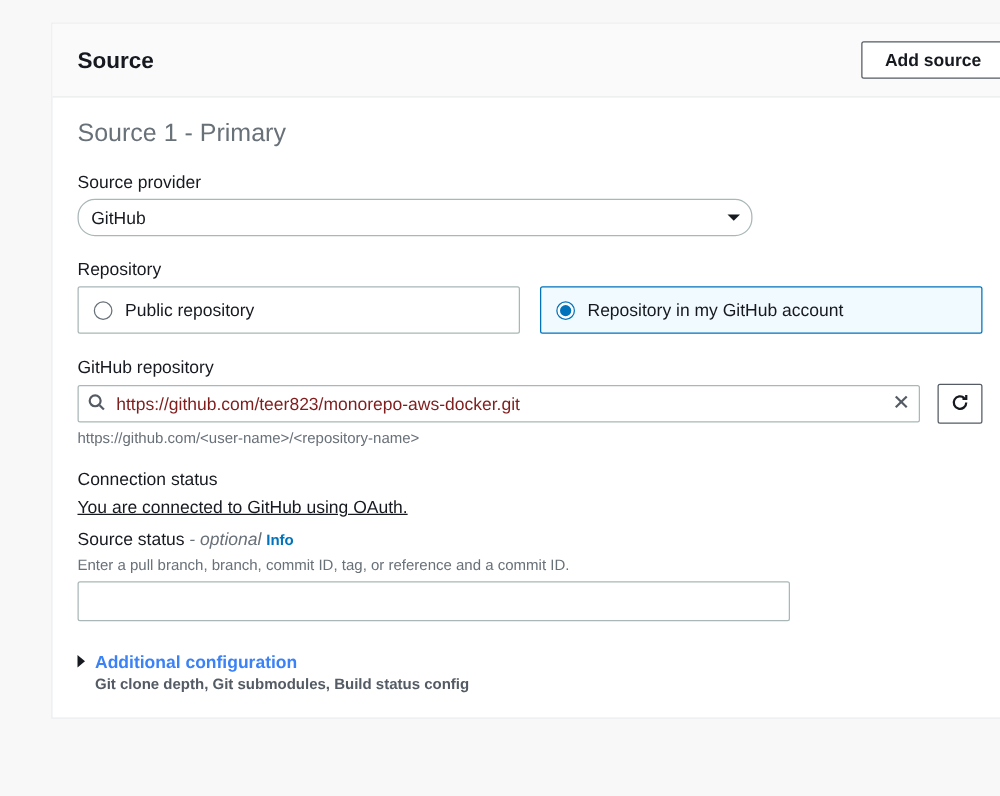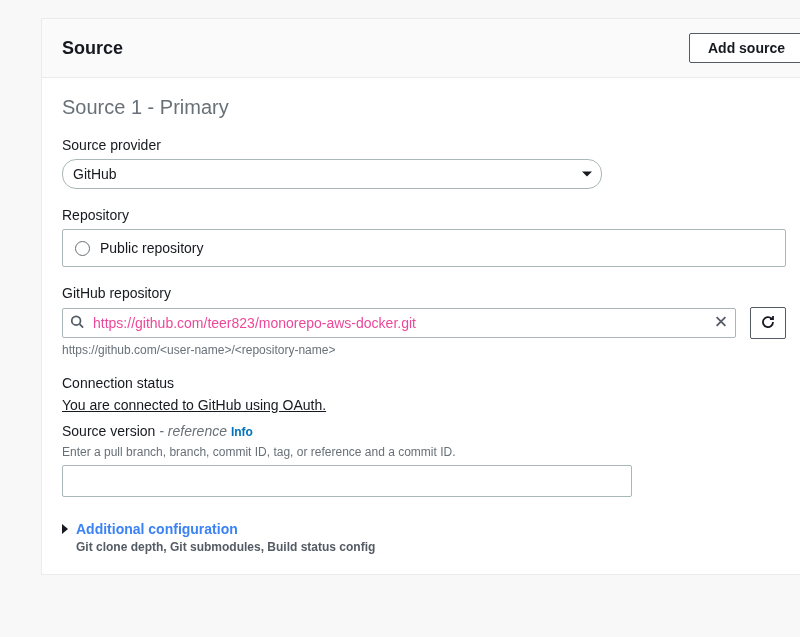--- a/index.html
+++ b/index.html
@@ -144,21 +144,21 @@
       position: relative;
       flex: 1;
     }
     .search-input {
       width: 100%;
       padding: 6px 32px 6px 30px;
       border: 1px solid #aab7b8;
       border-radius: 2px;
       font-size: 14px;
       font-family: inherit;
-      color: #ec4899;
+      color: #7f1d1d;
     }
     .search-icon {
       position: absolute;
       left: 8px;
       top: 50%;
       transform: translateY(-50%);
     }
     .clear-icon {
       position: absolute;
       right: 8px;
@@ -257,20 +257,24 @@
     <div class="select-wrap">
       <div class="select">GitHub</div>
       <div class="select-caret"></div>
     </div>
 
     <div class="field-label">Repository</div>
     <div class="radio-row">
       <div class="radio-card">
         <div class="radio-circle"></div>
         <div class="radio-label-text">Public repository</div>
+      </div>
+      <div class="radio-card selected">
+        <div class="radio-circle"></div>
+        <div class="radio-label-text">Repository in my GitHub account</div>
       </div>
     </div>
 
     <div class="field-label">GitHub repository</div>
     <div class="search-row">
       <div class="search-wrap">
         <span class="search-icon">
           <svg width="14" height="14" viewBox="0 0 16 16" fill="none" stroke="#545b64" stroke-width="2">
             <circle cx="7" cy="7" r="5"></circle>
             <line x1="11" y1="11" x2="15" y2="15"></line>
@@ -292,21 +296,21 @@
           </svg>
         </span>
       </button>
     </div>
     <div class="helper-text">https://github.com/&lt;user-name&gt;/&lt;repository-name&gt;</div>
 
     <div class="field-label">Connection status</div>
     <div class="status-text">You are connected to GitHub using OAuth.</div>
 
     <div class="field-label">
-      <span>Source version</span><span class="optional-text"> - reference</span>
+      <span>Source status</span><span class="optional-text"> - optional</span>
       <span class="info-link">Info</span>
     </div>
     <div class="helper-text" style="margin-top:2px;margin-bottom:6px;">Enter a pull branch, branch, commit ID, tag, or reference and a commit ID.</div>
     <input class="version-input" type="text" style="">
 
     <div class="expand-row">
       <div class="expand-caret"></div>
       <div class="expand-title">Additional configuration</div>
     </div>
     <div class="expand-sub">Git clone depth, Git submodules, Build status config</div>

